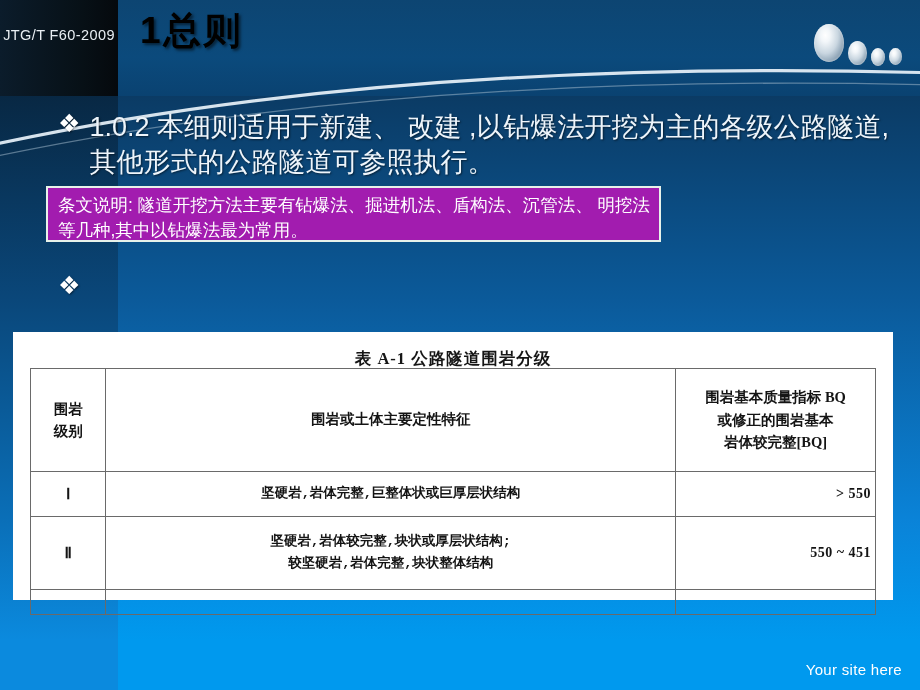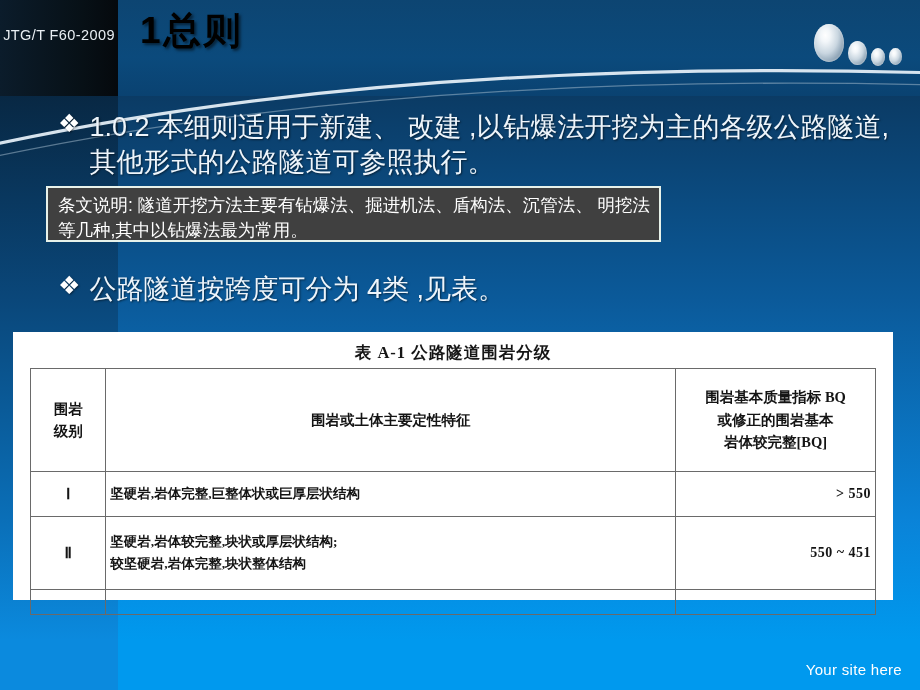--- a/index.html
+++ b/index.html
@@ -125,21 +125,21 @@
   }
   #bullet1 { left: 58px; top: 110px; width: 852px; }
   #bullet1 .bullet-text { width: 808px; }
   #bullet2 { left: 58px; top: 272px; width: 620px; }
 
   
   .note-box {
     position: absolute;
     left: 46px; top: 186px;
     width: 615px; height: 56px;
-    background: #404040;
+    background: #a21caf;
     border: 2px solid #e8f2ea;
     box-sizing: border-box;
     padding: 5px 8px 17px 10px;
   }
   .note-text {
     color: #ffffff;
     font-size: 17.5px;
     line-height: 1.42;
   }
 
@@ -150,44 +150,44 @@
     width: 880px; height: 268px;
     background: #ffffff;
     box-sizing: border-box;
   }
   .tbl-caption {
     text-align: center;
     font-family: "Liberation Serif", "DejaVu Serif", serif;
     font-size: 16.5px;
     font-weight: bold;
     color: #161616;
-    padding-top: 10px;
+    padding-top: 16px;
     letter-spacing: 1px;
   }
   table.rockgrade {
     position: absolute;
     left: 17px; top: 36px;
     width: 846px;
     border-collapse: collapse;
     font-family: "Liberation Serif", "DejaVu Serif", serif;
     color: #141414;
   }
   table.rockgrade td {
     border: 1px solid #6a6a6a;
     vertical-align: middle;
     padding: 3px 4px;
   }
   .col-a { width: 68px;  text-align: center; }
-  .col-b { width: 578px; }
+  .col-b { width: 578px; font-family: Liberation Mono, monospace; }
   .col-c { width: 196px; text-align: center; }
 
   .hdr-a, .hdr-b, .hdr-c { font-size: 14.5px; font-weight: bold; line-height: 1.55; height: 96px; }
   .hdr-b { text-align: center; }
   .grade-label { font-size: 15px; font-weight: bold; font-family: "Liberation Serif", serif; }
-  .desc { font-size: 13.5px; line-height: 1.65; padding-left: 12px; font-weight: bold; }
+  .desc { font-size: 13.5px; line-height: 1.65; padding-left: 12px; font-weight: bold; text-align: center; }
   .bqval { font-size: 14px; font-weight: bold; letter-spacing: 0.5px; text-align: right; }
   .row-1 td { height: 38px; }
   .row-2 td { height: 66px; }
   .row-3 td { height: 10px; }
 
   
   .footer {
     position: absolute;
     right: 18px; bottom: 12px;
     color: #ffffff;
@@ -224,21 +224,20 @@
     <span class="bullet-mark">❖</span>
     <span class="bullet-text">1.0.2  本细则适用于新建、 改建 ,以钻爆法开挖为主的各级公路隧道,其他形式的公路隧道可参照执行。</span>
   </div>
 
   <div class="note-box">
     <div class="note-text">条文说明: 隧道开挖方法主要有钻爆法、掘进机法、盾构法、沉管法、 明挖法等几种,其中以钻爆法最为常用。</div>
   </div>
 
   <div class="bullet-row" id="bullet2">
     <span class="bullet-mark">❖</span>
-    <span class="bullet-text">公路隧道按跨度可分为 4类 ,见表。</span>
   </div>
 
   <div class="table-figure">
     <div class="tbl-caption">表 A-1    公路隧道围岩分级</div>
 
     <table class="rockgrade">
       <tbody>
           <tr>
         <td class="col-a hdr-a">
           <div>围岩</div>

